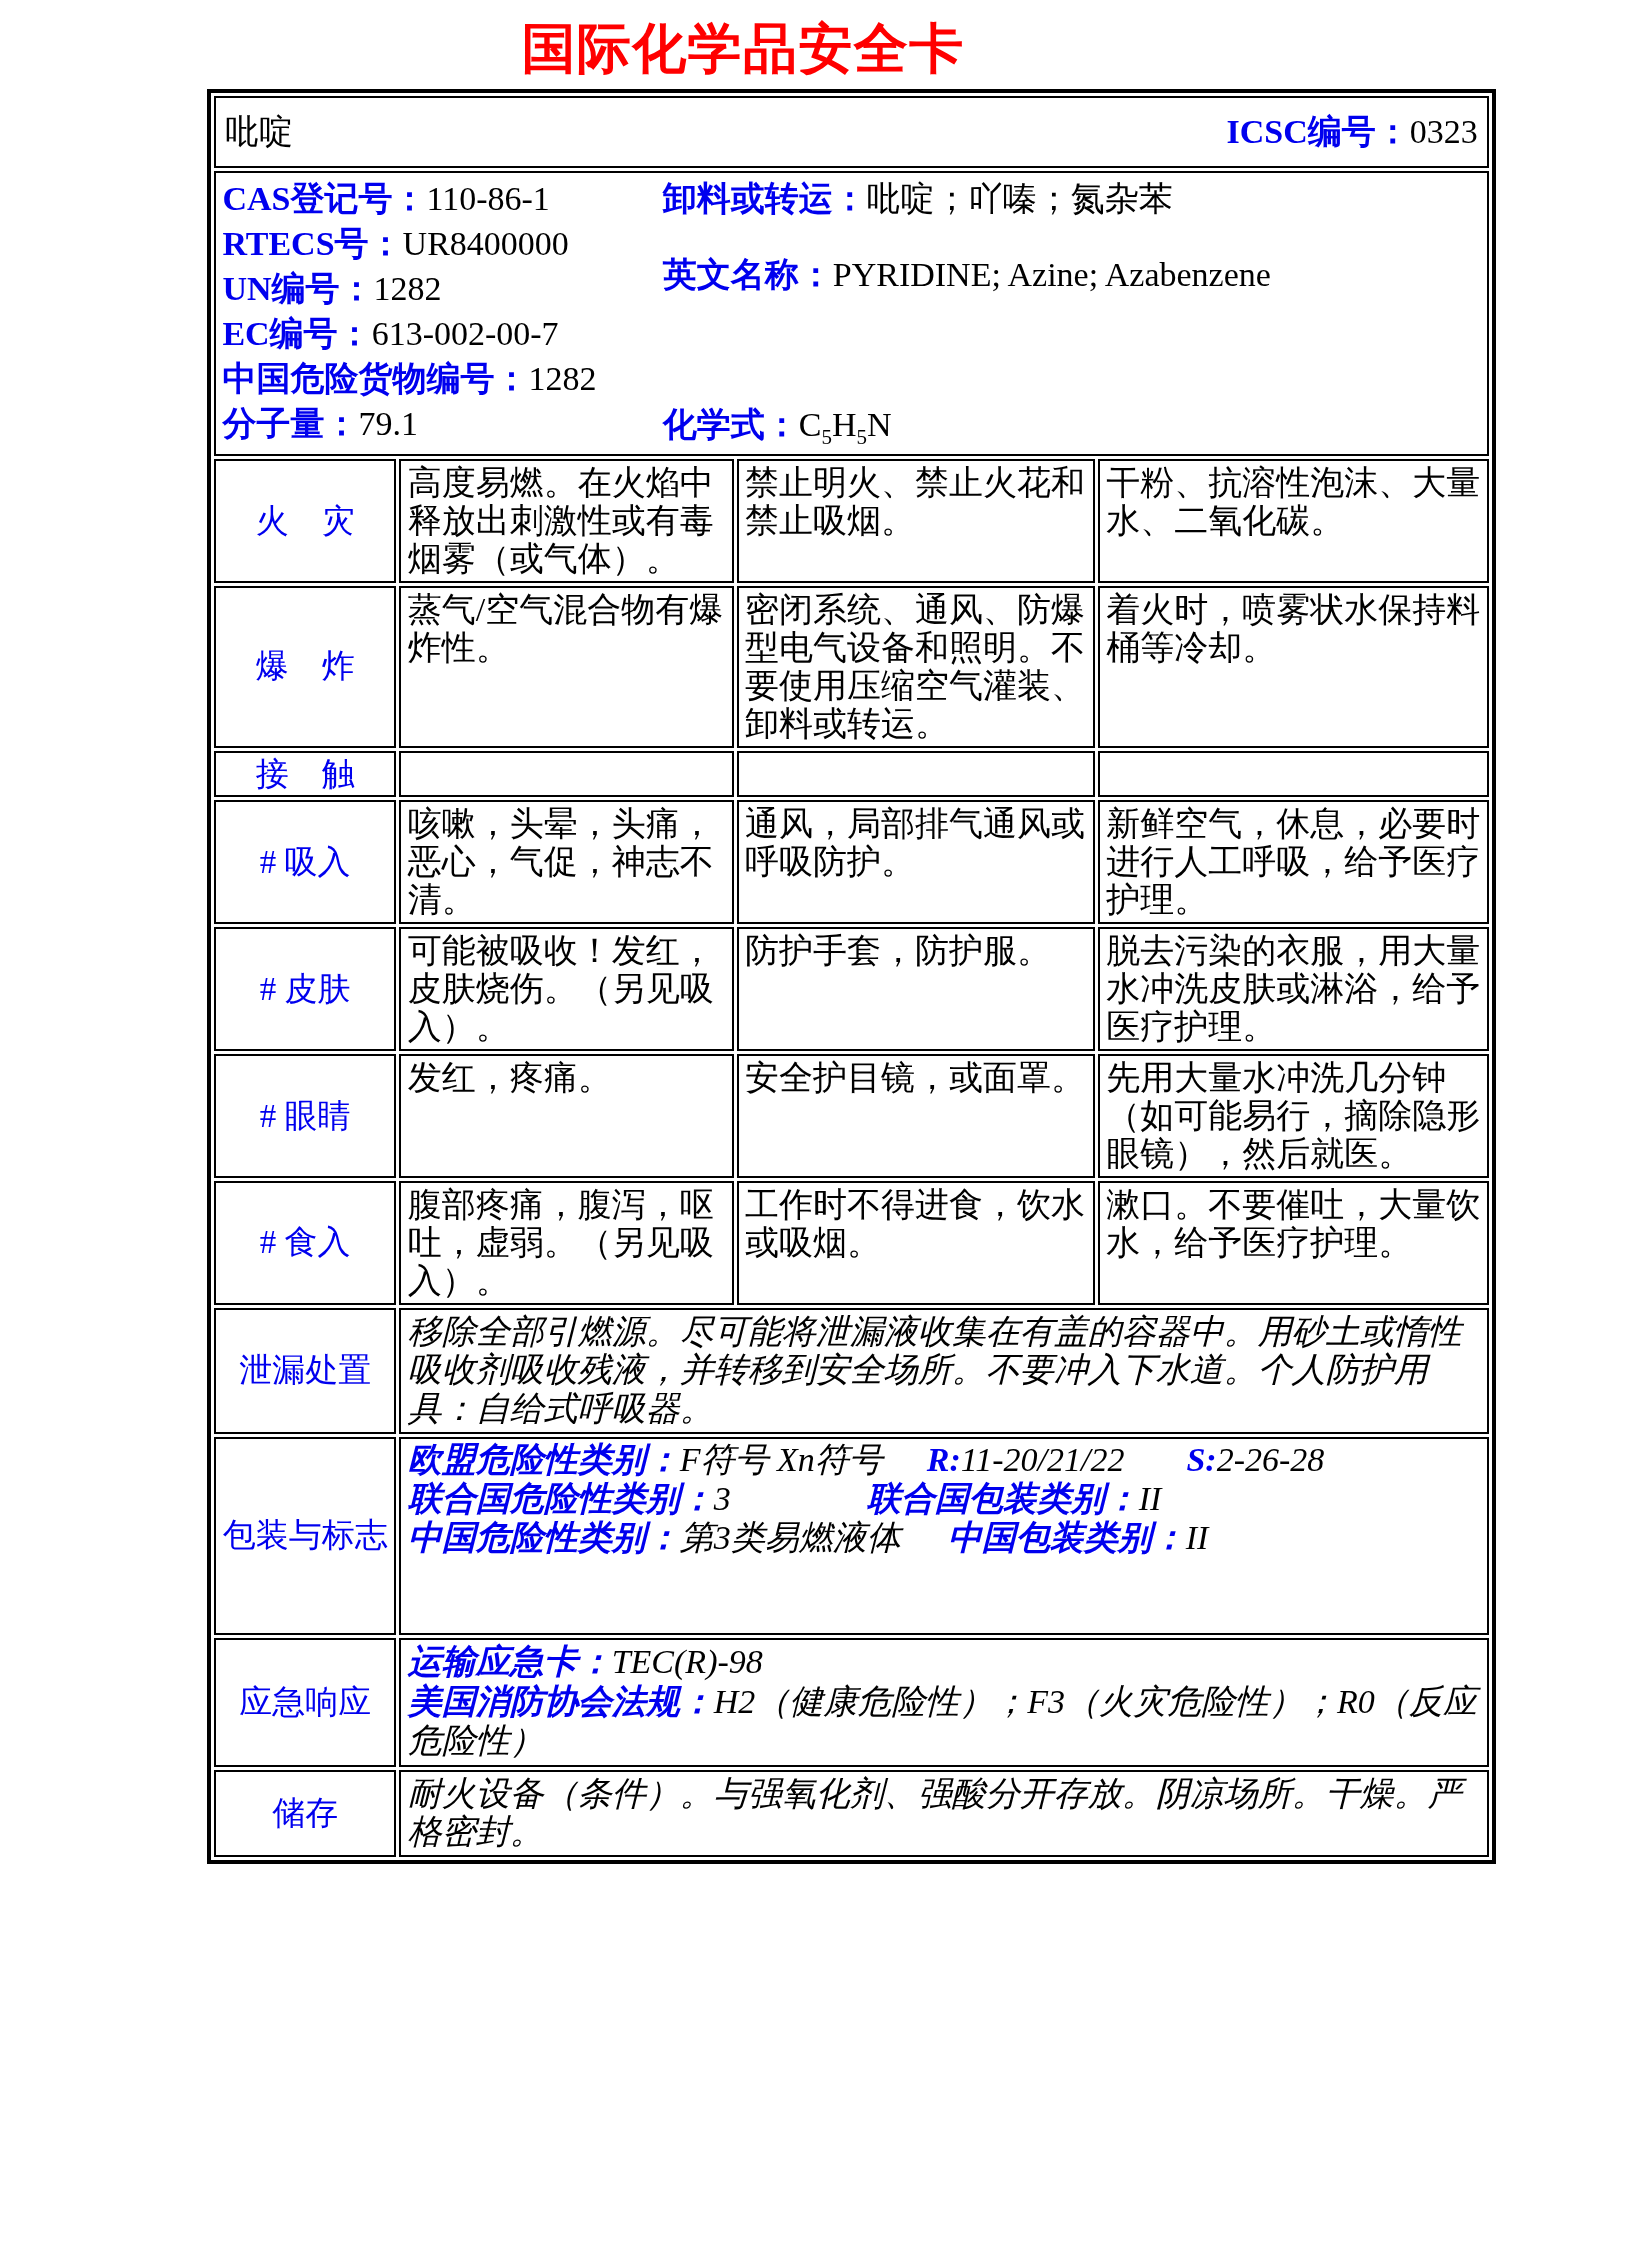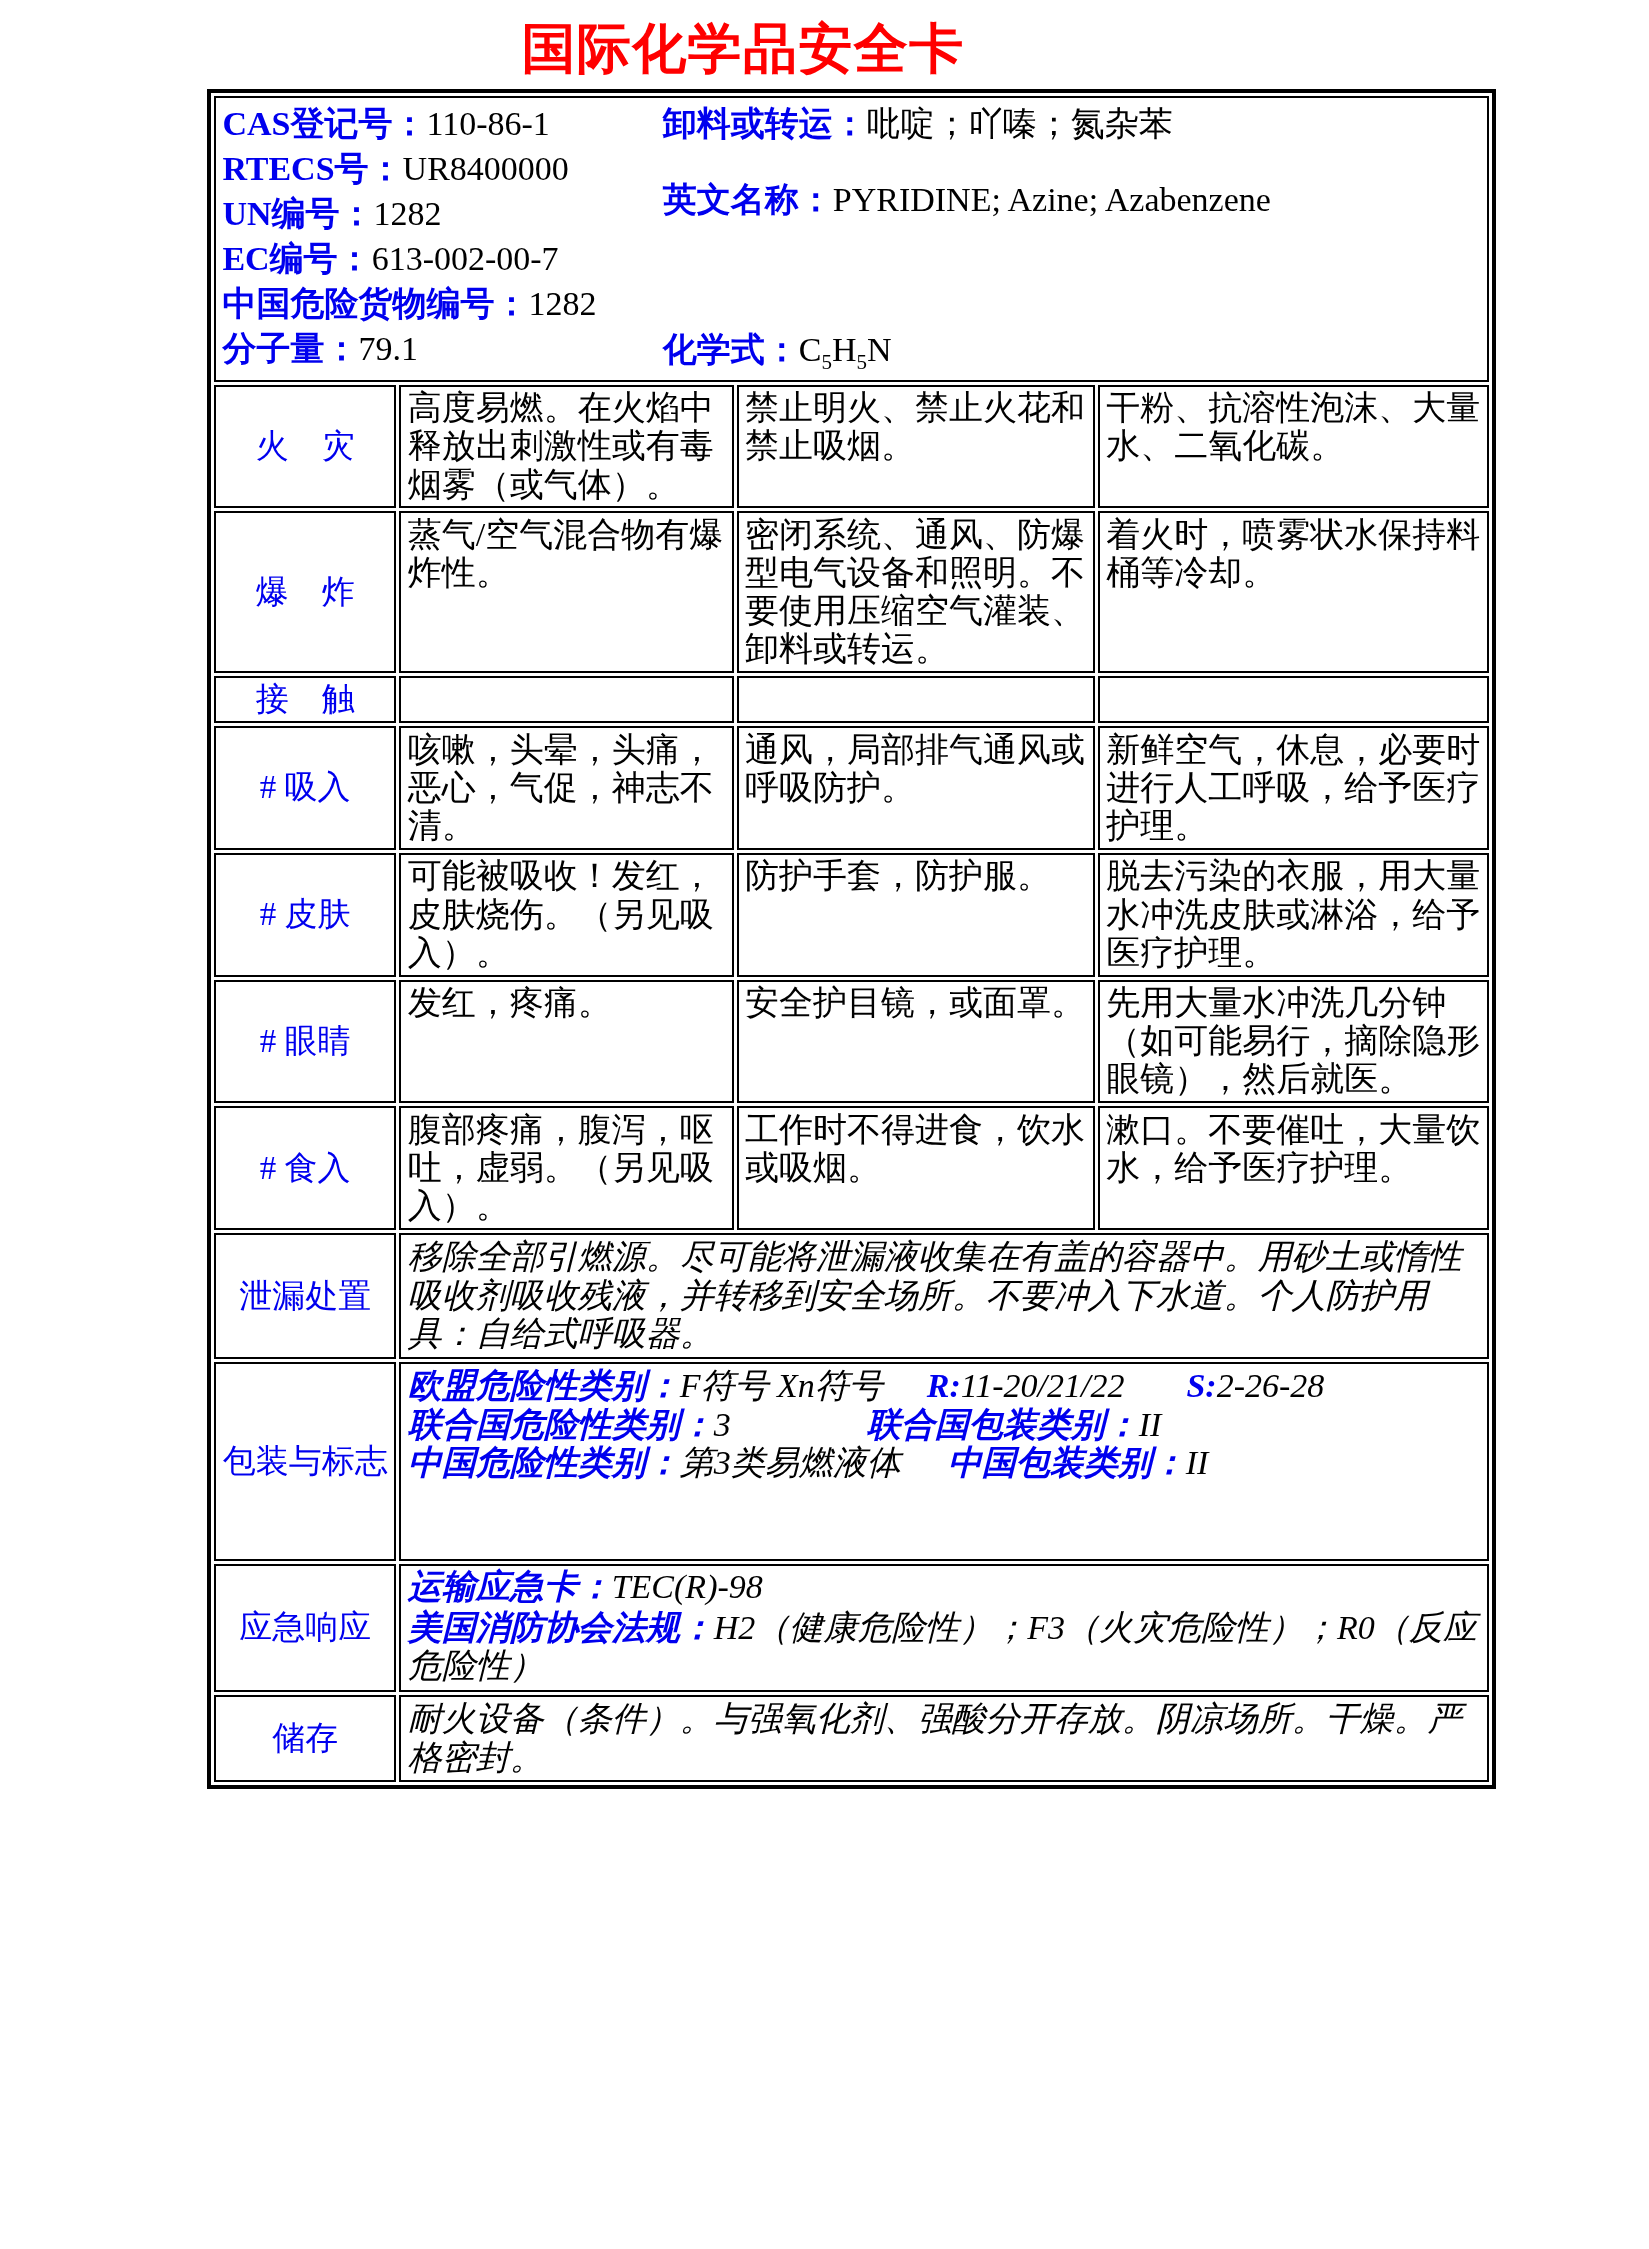--- a/index.html
+++ b/index.html
@@ -105,20 +105,30 @@
 
   <table class="card">
     <colgroup>
       <col style="width:14.4%">
       <col style="width:26.4%">
       <col style="width:28.3%">
       <col style="width:30.9%">
     </colgroup>
 
     <tbody>
+        <tr>
+      <td colspan="4">
+        <div class="namebar-flex">
+          <span class="val">吡啶</span>
+          <span>
+            <span class="blue">ICSC编号：</span><span class="val">0323</span>
+          </span>
+        </div>
+      </td>
+    </tr>
 
     <tr>
       <td colspan="4">
         <div class="id-wrap">
           <div class="id-left">
             <div class="id-line"><span class="blue">CAS登记号：</span><span class="val">110-86-1</span></div>
             <div class="id-line"><span class="blue">RTECS号：</span><span class="val">UR8400000</span></div>
             <div class="id-line"><span class="blue">UN编号：</span><span class="val">1282</span></div>
             <div class="id-line"><span class="blue">EC编号：</span><span class="val">613-002-00-7</span></div>
             <div class="id-line"><span class="blue">中国危险货物编号：</span><span class="val">1282</span></div>

